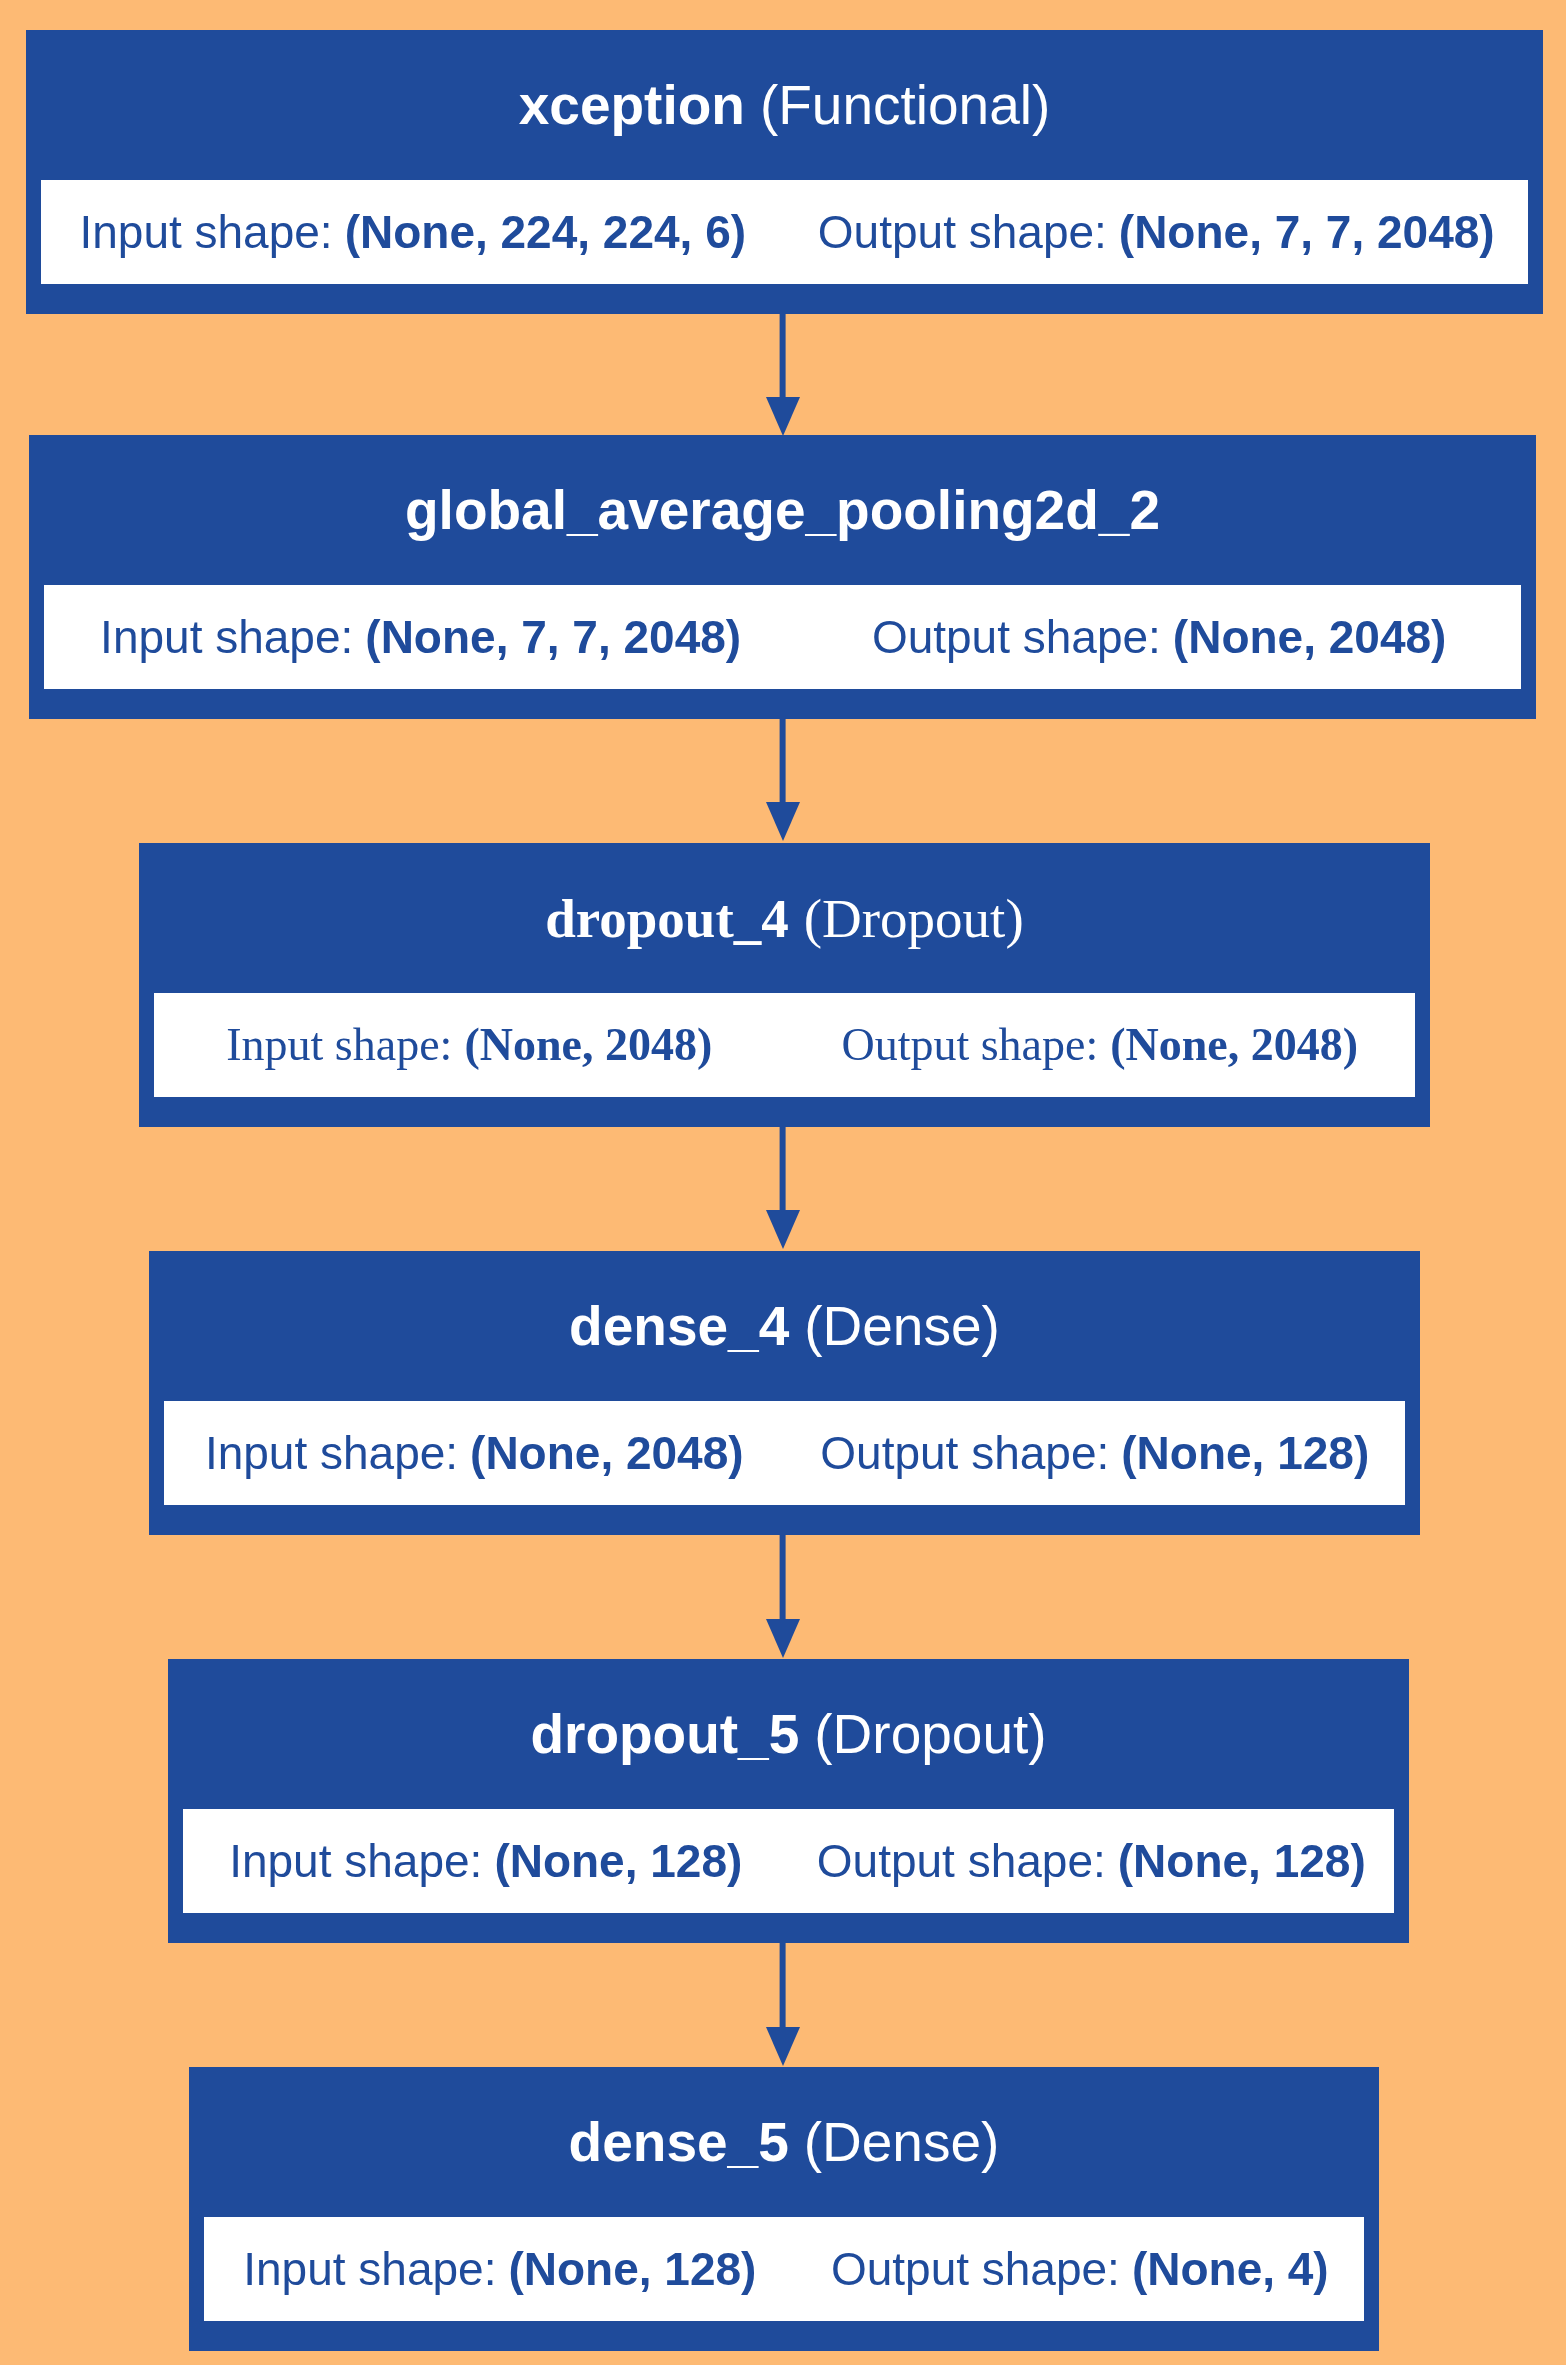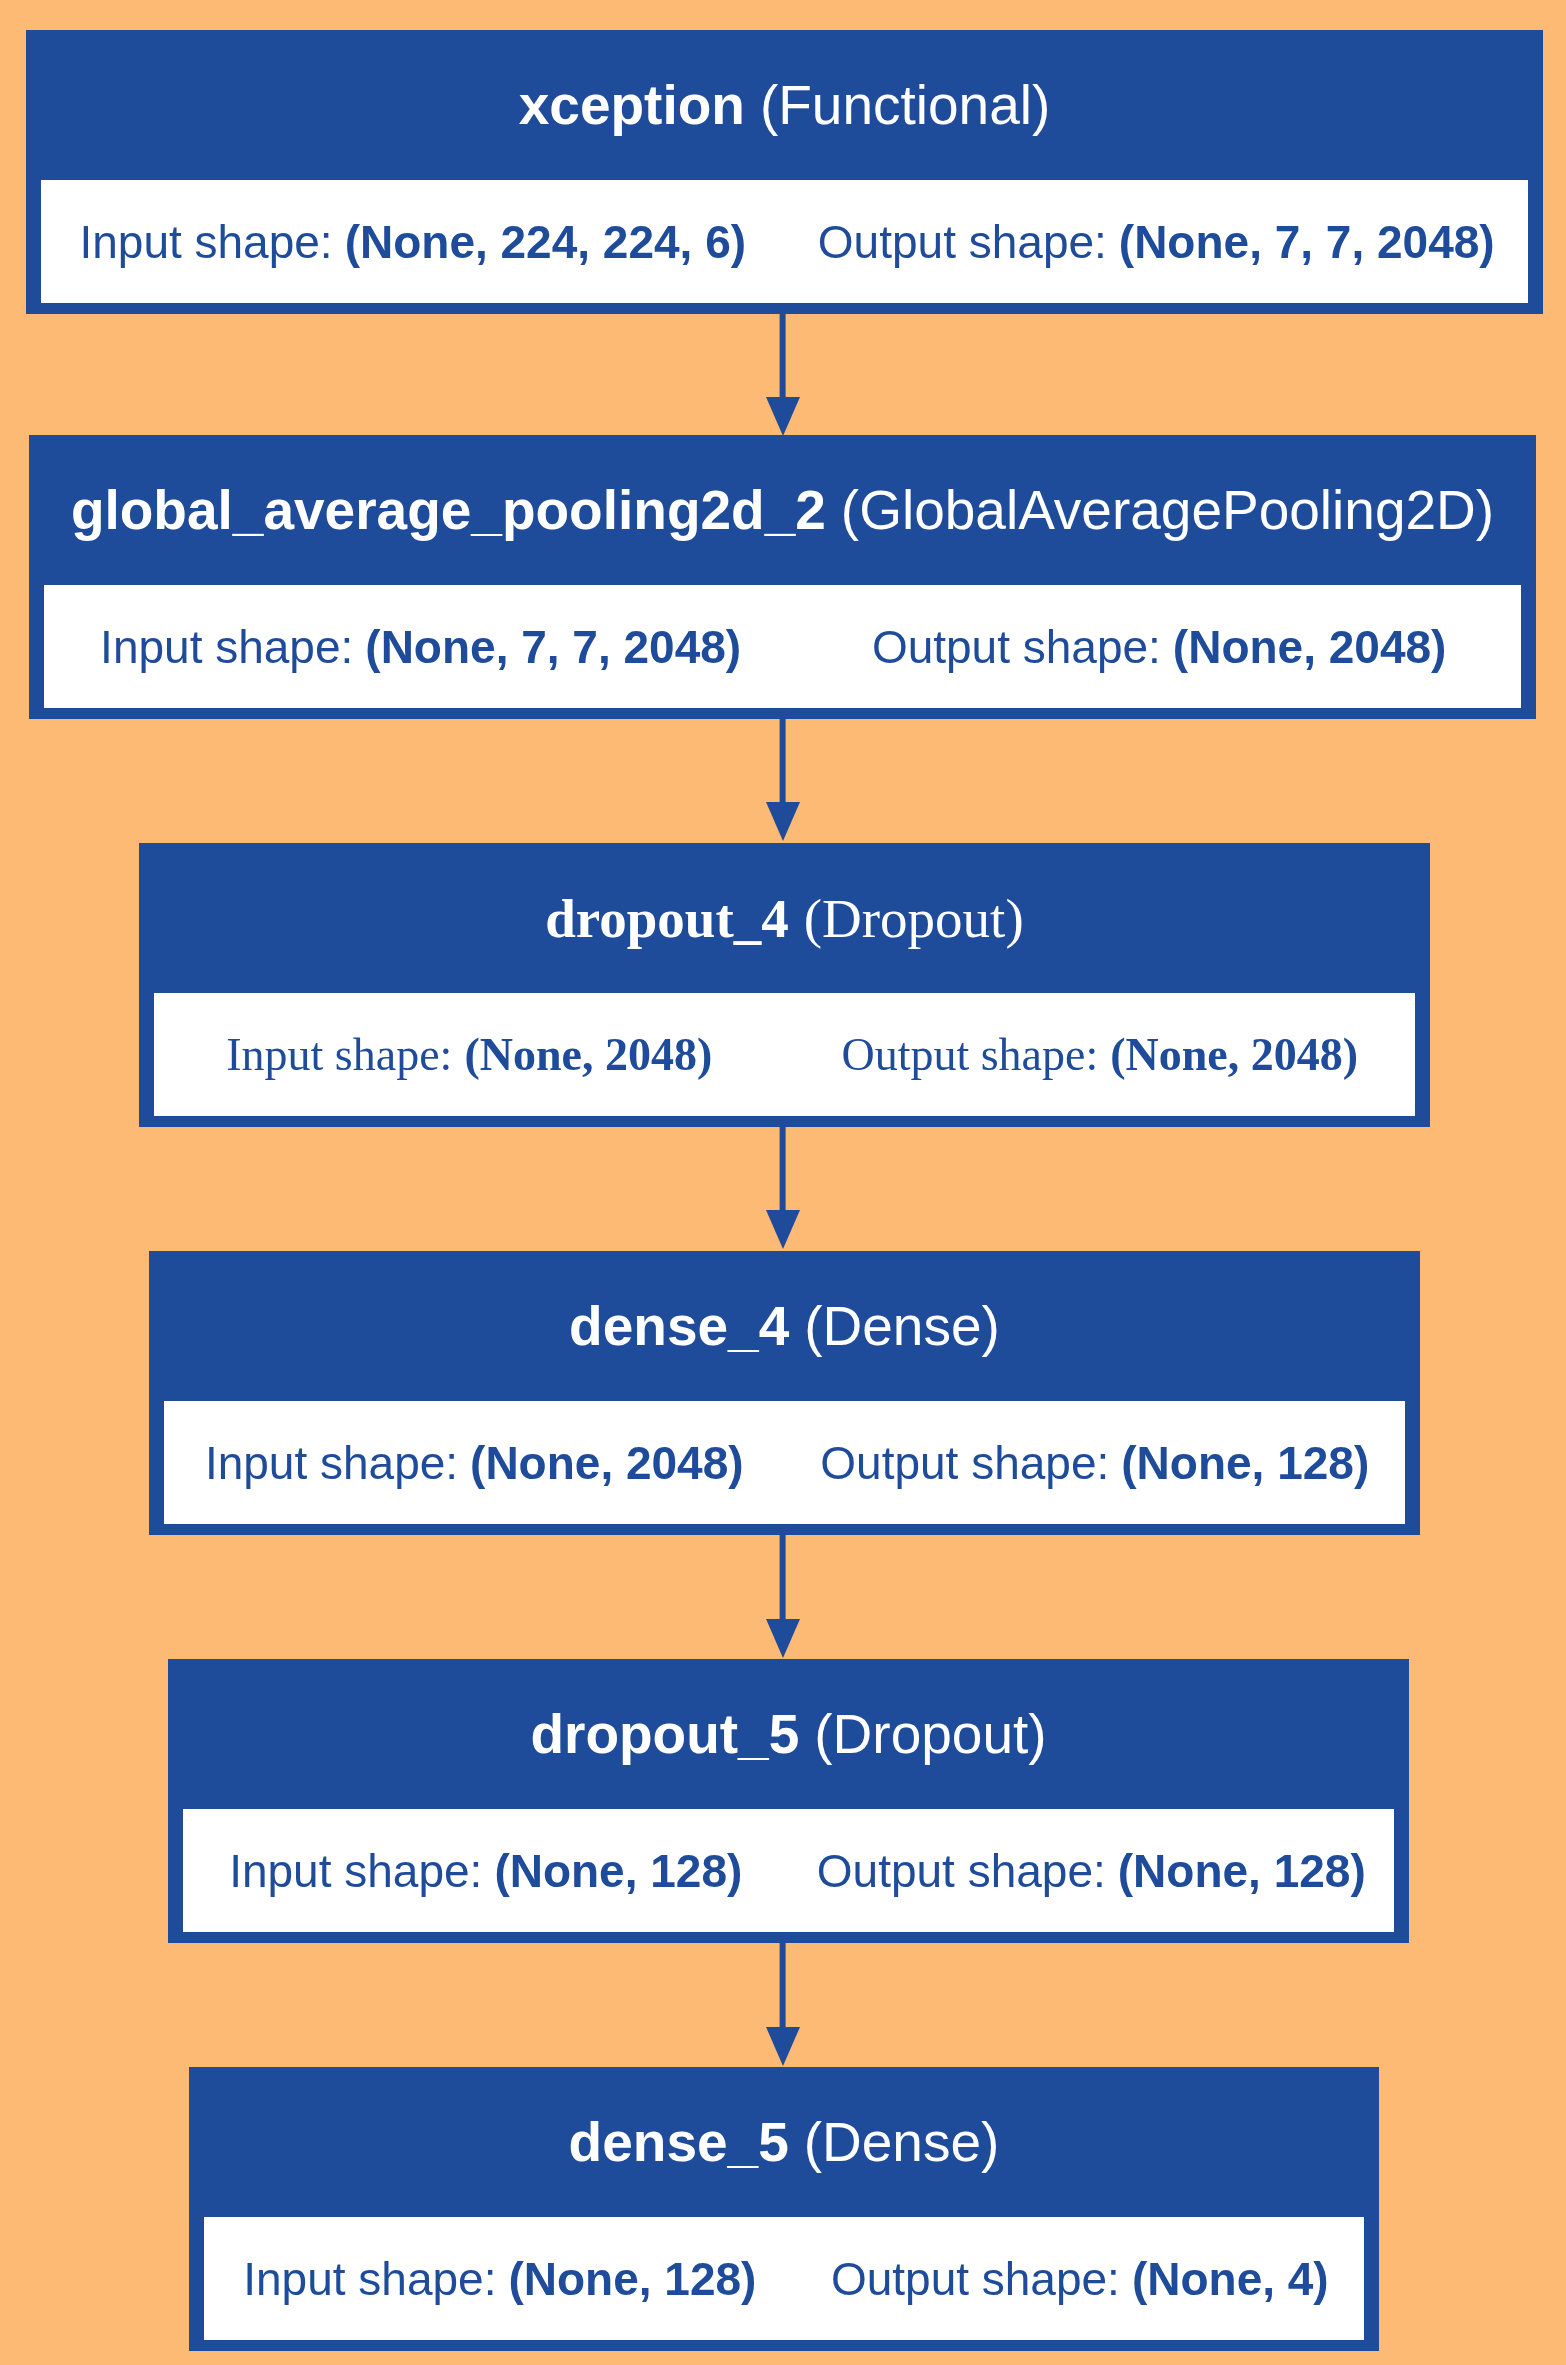--- a/index.html
+++ b/index.html
@@ -29,21 +29,21 @@
     align-items: center;
     justify-content: center;
     color: #ffffff;
     font-size: 55px;
     white-space: nowrap;
     line-height: 1;
   }
   .layer-name { font-weight: 700; }
   .layer-type { font-weight: 400; margin-left: 15px; }
   .cells {
-    height: 123px;
+    height: 104px;
     display: flex;
     padding: 0 15px;
     gap: 0;
     box-sizing: border-box;
   }
   .cell {
     background: #ffffff;
     flex: 1 1 0;
     display: flex;
     align-items: center;
@@ -105,21 +105,20 @@
   </div>
 
   <div class="arrow" style="left:762px; top:313px; height:123px;">
     <div class="arrow-line"></div>
     <div class="arrow-head"></div>
   </div>
 
   <div class="node" style="left:29px; top:435px; width:1507px;">
     <div class="node-header">
       <span class="layer-name">global_average_pooling2d_2</span>
-      <span class="layer-type">(GlobalAveragePooling2D)</span>
     </div>
     <div class="cells split-51">
       <div class="cell cell-input">
         <span class="shape-label">Input shape:</span>
         <span class="shape-value">(None, 7, 7, 2048)</span>
       </div>
       <div class="cell cell-output">
         <span class="shape-label">Output shape:</span>
         <span class="shape-value">(None, 2048)</span>
       </div>

